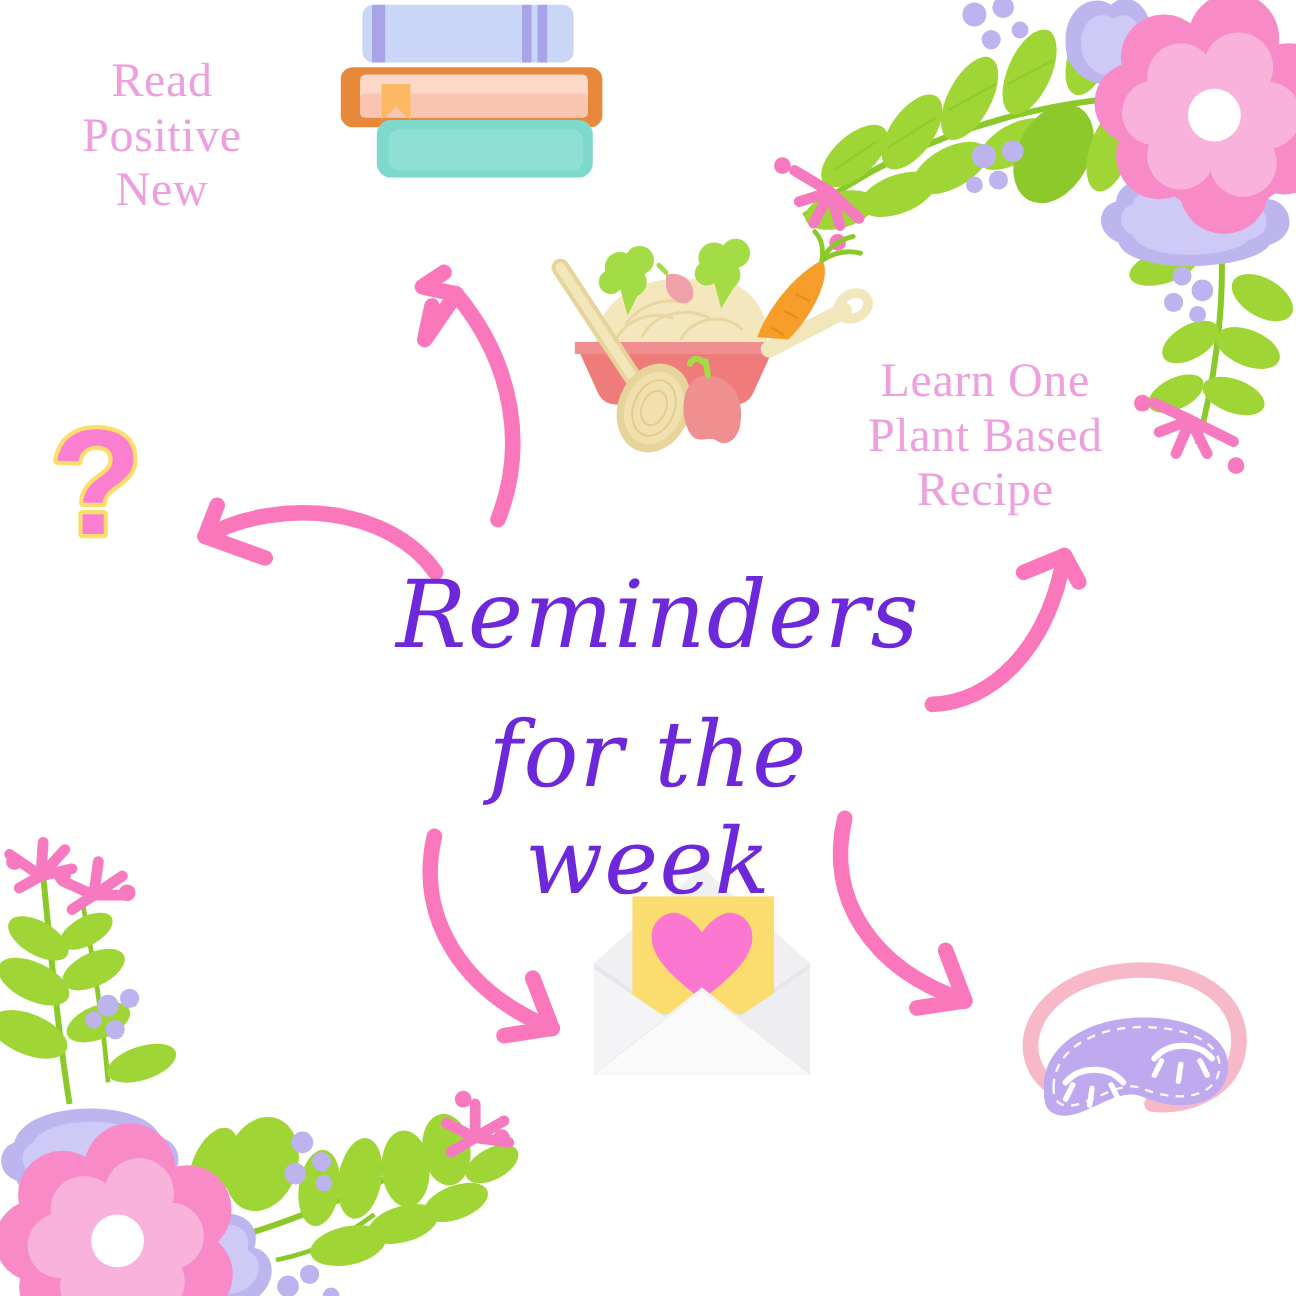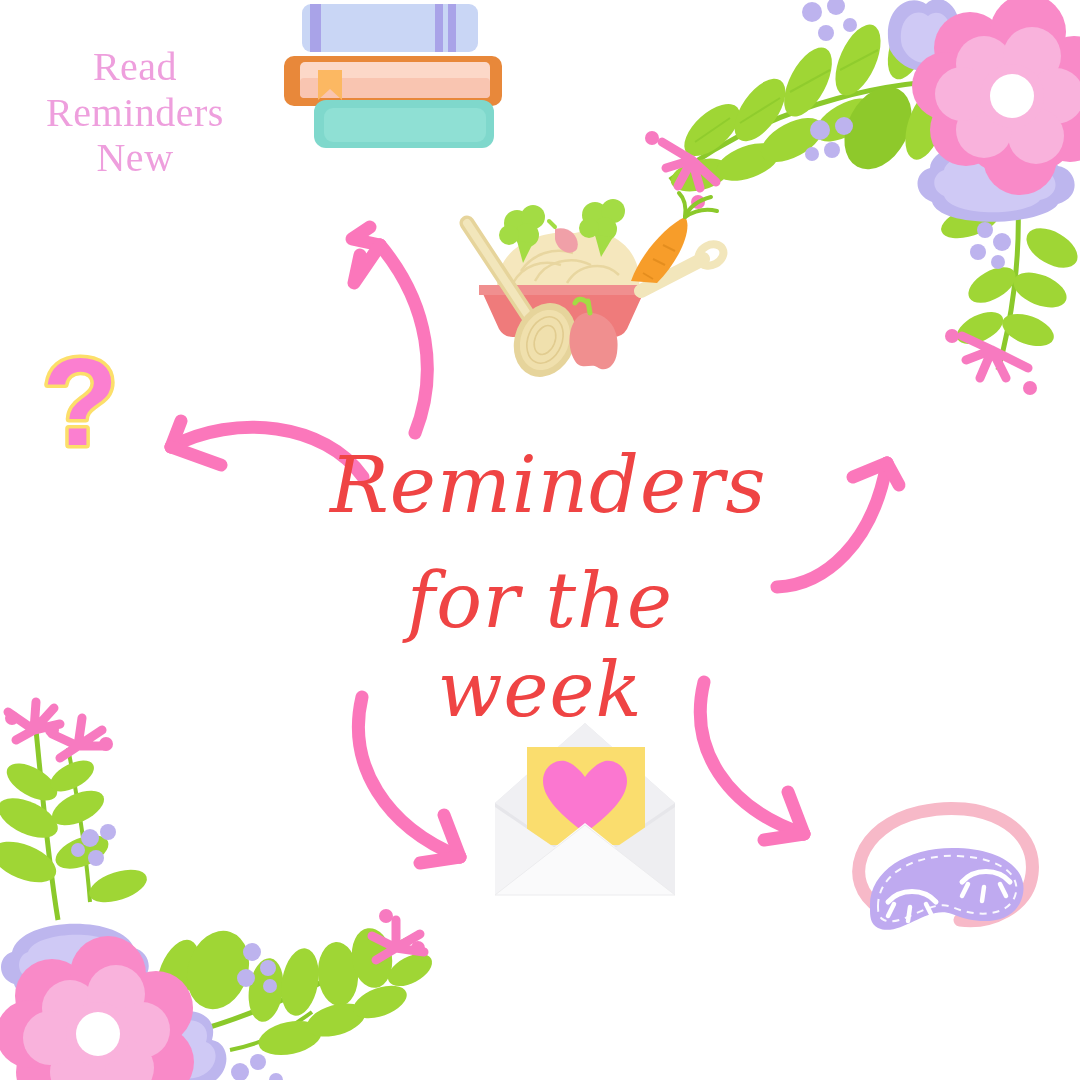--- a/index.html
+++ b/index.html
@@ -31,26 +31,27 @@
   }
   #label-read       { left: 10px;  top: 44px;   width: 250px; font-size: 40px; }
   #label-recipe     { left: 690px; top: 294px;  width: 262px; font-size: 40px; }
   #label-squash     { left: 0px;   top: 496px;  width: 265px; font-size: 37px; }
   #label-rest       { left: 775px; top: 673px;  width: 300px; font-size: 38px; }
   #label-spread     { left: 505px; top: 930px;  width: 258px; font-size: 40px; }
 
   
   .script {
     position: absolute;
-    color: #ef4444;
+    color: #6d28d9;
     font-family: "DejaVu Serif", "Liberation Serif", serif;
     font-style: italic;
     font-weight: 400;
     text-align: center;
     user-select: none;
+    margin-top: 28px;
   }
   #title-line-1 {
     left: 330px; top: 440px; width: 420px;
     font-size: 78px;
     letter-spacing: 1px;
   }
   #title-line-2 {
     left: 300px; top: 556px; width: 480px;
     font-size: 76px;
     letter-spacing: 1px;
@@ -439,23 +440,26 @@
 
   <div class="art" id="arrow-rest" style="left:686px; top:668px;">
     <svg width="165" height="195" viewBox="0 0 165 195">
       <path d="M18 14 C 2 80, 40 140, 118 166" fill="none" stroke="#fb77bb" stroke-width="13" stroke-linecap="round"></path>
       <path d="M118 166 L102 124" fill="none" stroke="#fb77bb" stroke-width="13" stroke-linecap="round"></path>
       <path d="M118 166 L78 172" fill="none" stroke="#fb77bb" stroke-width="13" stroke-linecap="round"></path>
     </svg>
   </div>
 
   <div class="label" id="label-read">Read
-Reminders
+Positive
 New</div>
 
+  <div class="label" id="label-recipe">Learn One
+Plant Based
+Recipe</div>
 
 
 
 
   <div class="script" id="title-line-1">Reminders</div>
   <div class="script" id="title-line-2">for the week</div>
 
 </div>
 
 </body></html>

